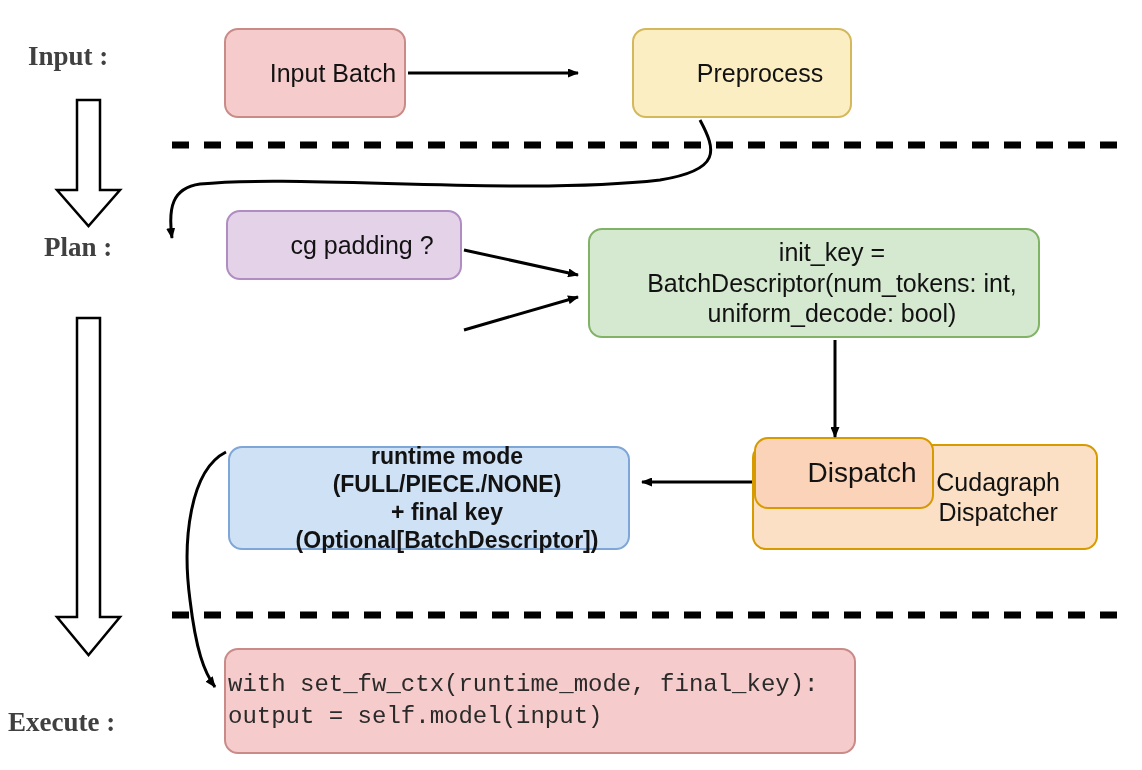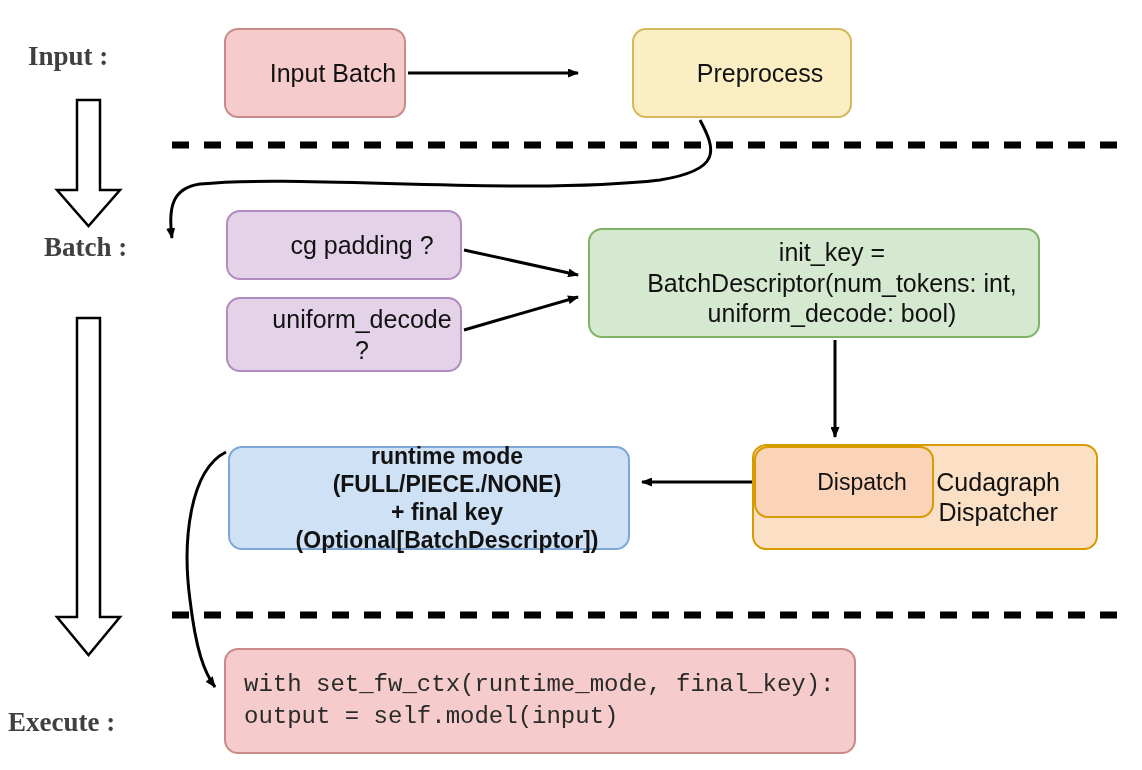--- a/index.html
+++ b/index.html
@@ -72,76 +72,73 @@
   }
   .node-orange-inner {
     background: #fad3b8;
     border-color: #d79b00;
   }
   .code-node {
     font-family: "Liberation Mono", monospace;
     font-size: 24px;
     justify-content: flex-start;
     text-align: left;
-    padding-left: 18px;
+    padding-left: 2px;
     line-height: 1.35;
     color: #2a2a2a;
   }
   svg.overlay {
     position: absolute;
     left: 0;
     top: 0;
     width: 1142px;
     height: 770px;
     pointer-events: none;
   }
 </style>
 </head>
 <body>
 
 <div id="canvas">
 
   <div class="stage-label" style="left:28px; top:41px;">Input :</div>
 
-  <div class="stage-label" style="left:44px; top:232px;">Batch :</div>
+  <div class="stage-label" style="left:44px; top:232px;">Plan :</div>
 
   <div class="stage-label" style="left:8px; top:667px;margin-top:40px;">Execute :</div>
 
   <div class="node node-pink" style="left:224px; top:28px; width:182px; height:90px; font-size:25px;">
     <span class="node-text">Input Batch</span>
   </div>
 
   <div class="node node-yellow" style="left:588px; top:28px; width:220px; height:90px; font-size:25px;margin-left:44px;">
     <span class="node-text">Preprocess</span>
   </div>
 
   <div class="node node-purple" style="left:226px; top:210px; width:236px; height:70px; font-size:25px;">
     <span class="node-text">cg padding ?</span>
   </div>
 
-  <div class="node node-purple" style="left:226px; top:297px; width:236px; height:75px; font-size:25px;">
-    <span class="node-text">uniform_decode ?</span>
-  </div>
 
   <div class="node node-green" style="left:588px; top:228px; width:452px; height:110px; font-size:25px;">
     <span class="node-text">init_key = BatchDescriptor(num_tokens: int,
 uniform_decode: bool)</span>
   </div>
 
   <div class="node node-blue" style="left:228px; top:446px; width:402px; height:104px; font-size:23px;">
     <span class="node-text">runtime mode (FULL/PIECE./NONE)
 + final key (Optional[BatchDescriptor])</span>
   </div>
 
   <div class="node node-orange-outer" style="left:752px; top:444px; width:346px; height:106px; font-size:25px; justify-content:flex-end; padding-right:36px;">
     <span class="node-text">Cudagraph
 Dispatcher</span>
   </div>
 
-  <div class="node node-orange-inner" style="left:754px; top:446px; width:180px; height:72px; font-size:23px;text-align:center;">
+  <div class="node node-orange-inner" style="left:754px; top:437px; width:180px; height:72px; font-size:28px;text-align:center;">
     <span class="node-text">Dispatch</span>
   </div>
 
   <div class="node node-pink code-node" style="left:224px; top:648px; width:632px; height:106px;">
     <span class="node-text">with set_fw_ctx(runtime_mode, final_key):
     output = self.model(input)</span>
   </div>
 
   <svg class="overlay" viewBox="0 0 1142 770">
     <defs>

